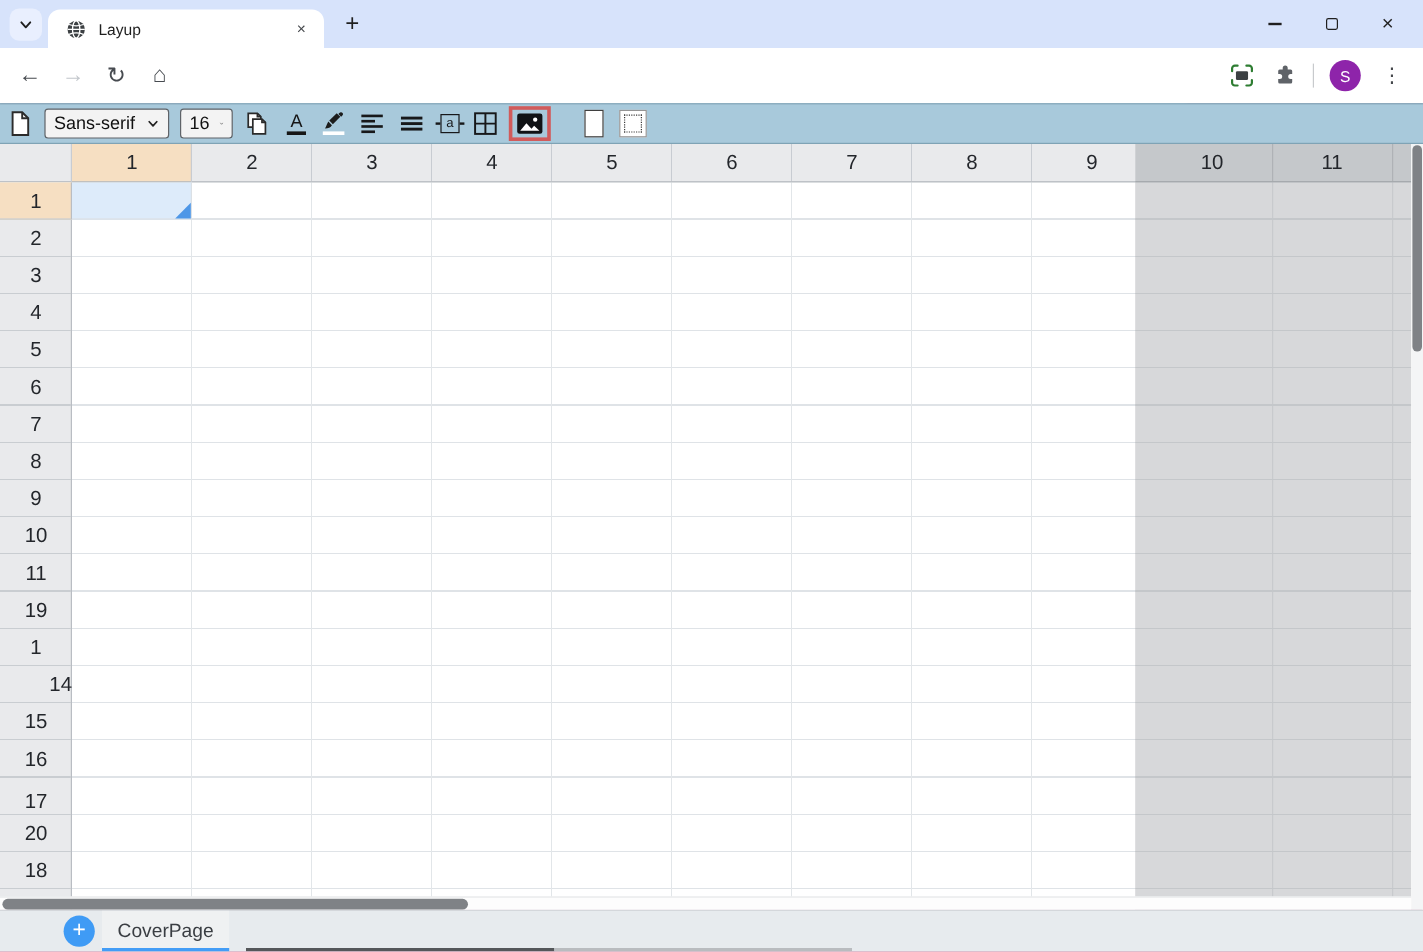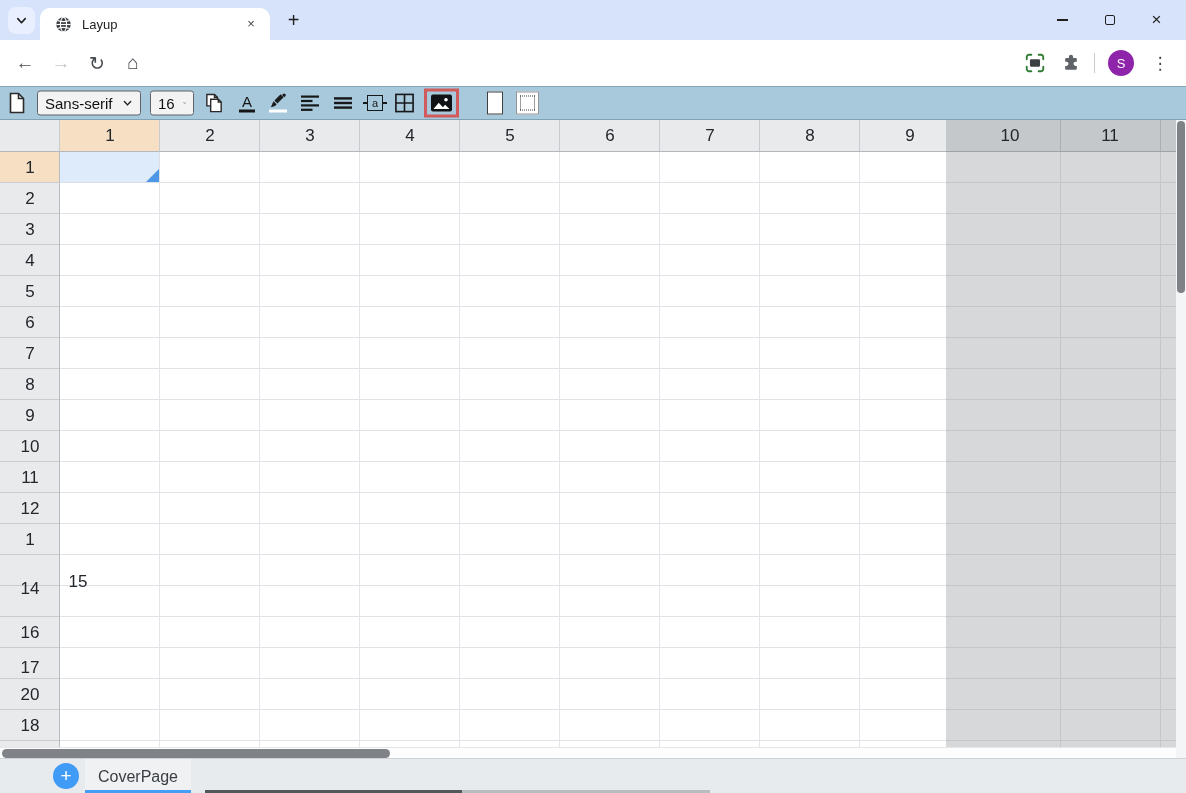--- a/index.html
+++ b/index.html
@@ -318,24 +318,24 @@
       <div class="row-label" style="top: 63px;">2</div>
       <div class="row-label" style="top: 94px;">3</div>
       <div class="row-label" style="top: 125px;">4</div>
       <div class="row-label" style="top: 156px;">5</div>
       <div class="row-label" style="top: 187px;">6</div>
       <div class="row-label" style="top: 218px;">7</div>
       <div class="row-label" style="top: 249px;">8</div>
       <div class="row-label" style="top: 280px;">9</div>
       <div class="row-label" style="top: 311px;">10</div>
       <div class="row-label" style="top: 342px;">11</div>
-      <div class="row-label" style="top: 373px;">12</div>
+      <div class="row-label" style="top: 373px;">19</div>
       <div class="row-label" style="top: 404px;">1</div>
-      <div class="row-label" style="top: 453px;">14</div>
-      <div class="row-label" style="top: 446px; margin-left: 48px;">15</div>
+      <div class="row-label" style="top: 435px; text-align: right;">14</div>
+      <div class="row-label" style="top: 466px;">15</div>
       <div class="row-label" style="top: 497px;">16</div>
       <div class="row-label" style="top: 532px;">17</div>
       <div class="row-label" style="top: 559px;">20</div>
       <div class="row-label" style="top: 590px;">18</div>
     </div>
 
   <div class="sheetbar">
     <div class="addsheet">+</div>
     <div class="sheettab">
       <span>CoverPage</span>

